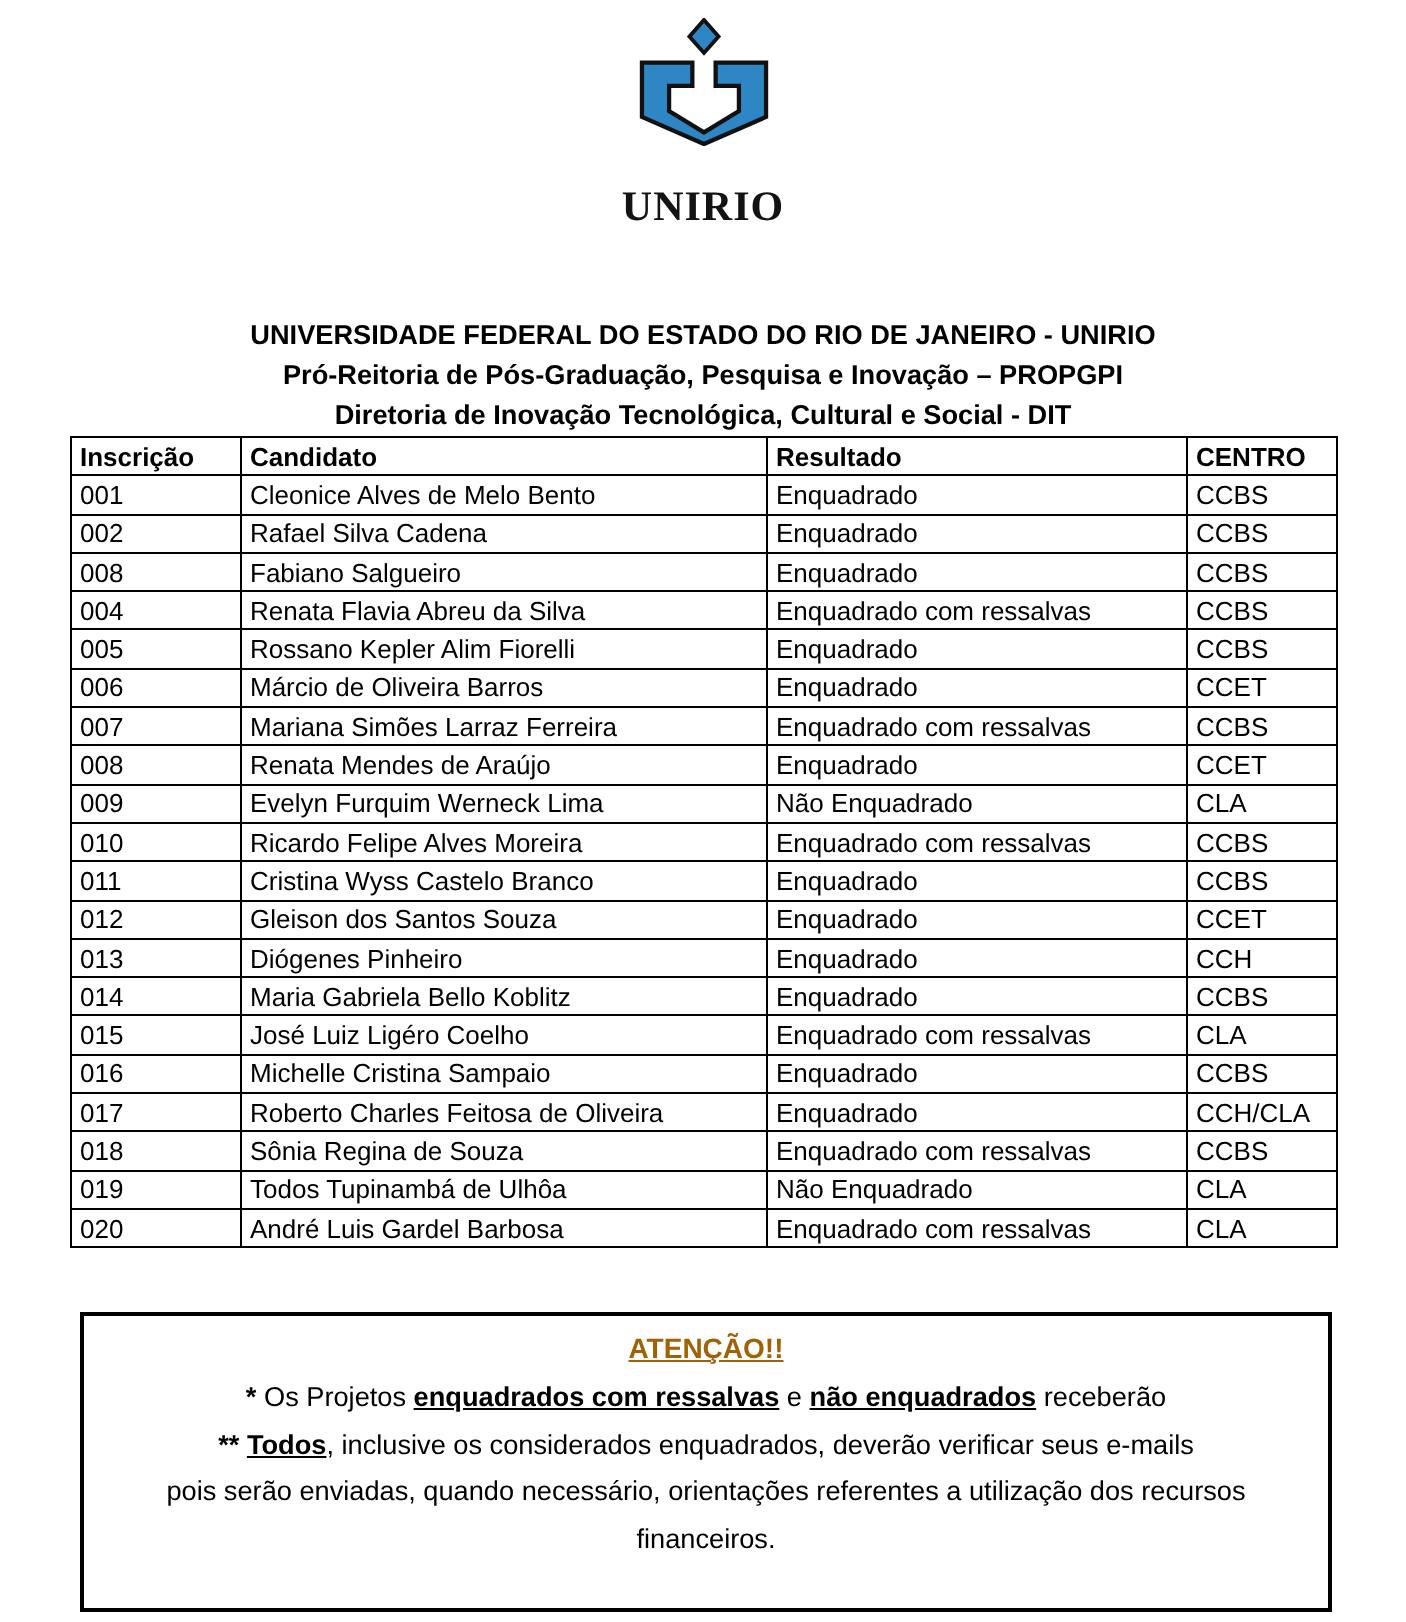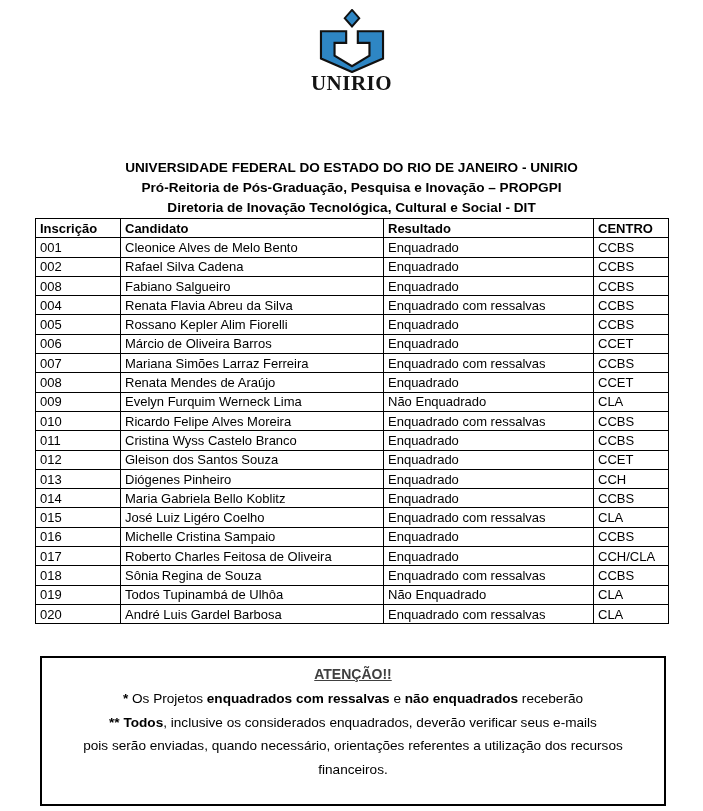--- a/index.html
+++ b/index.html
@@ -15,21 +15,21 @@
 
   
   .logo-block { position: absolute; top: 9px; left: 0; width: 100%; text-align: center; }
   .logo-svg { display: block; margin: 0 auto; }
   .wordmark {
     font-family: "Liberation Serif", serif;
     font-weight: 700;
     font-size: 21px;
     letter-spacing: 0.5px;
     line-height: 21px;
-    margin-top: 0;
+    margin-top: 20px;
     color: #131313;
   }
 
   
   .org-header {
     position: absolute; top: 117px; left: 0; width: 100%;
     text-align: center; font-weight: 700;
     font-size: 13.6px; line-height: 20px; margin-top: 41px;
   }
 
@@ -50,23 +50,23 @@
   .results-table th { font-weight: 700; font-size: 13px; margin-top: 48px; }
 
   
   .notice-box {
     position: absolute; top: 656px; left: 40px; width: 626px; height: 150px;
     border: 2.5px solid #000;
     text-align: center;
     font-size: 13.6px; line-height: 23.8px;
     padding-top: 5px;
   }
-  .attention-title { color: #404040; font-weight: 700; text-decoration: underline; font-size: 14px; }
+  .attention-title { color: #a16207; font-weight: 700; text-decoration: underline; font-size: 14px; }
   .b  { font-weight: 700; }
-  .bu { font-weight: 700; }
+  .bu { font-weight: 700; text-decoration: underline; }
 </style>
 </head>
 <body>
 
 <div class="page">
 
   <div class="logo-block">
     <svg class="logo-svg" width="78" height="64" viewBox="0 0 80 66" xmlns="http://www.w3.org/2000/svg">
       <path d="M 40,1 L 47.5,9.5 L 40,18 L 32.5,9.5 Z" stroke="#111" stroke-width="2" fill="#2E86C4"></path>
       <path d="M 8,23 L 34,23 L 34,35 L 22,35 L 22,48 L 40,59 L 58,48 L 58,35 L 46,35 L 46,23 L 72,23 L 72,51 L 40,65 L 8,51 Z" stroke="#111" stroke-width="2.2" stroke-linejoin="miter" fill="#2E86C4"></path>

